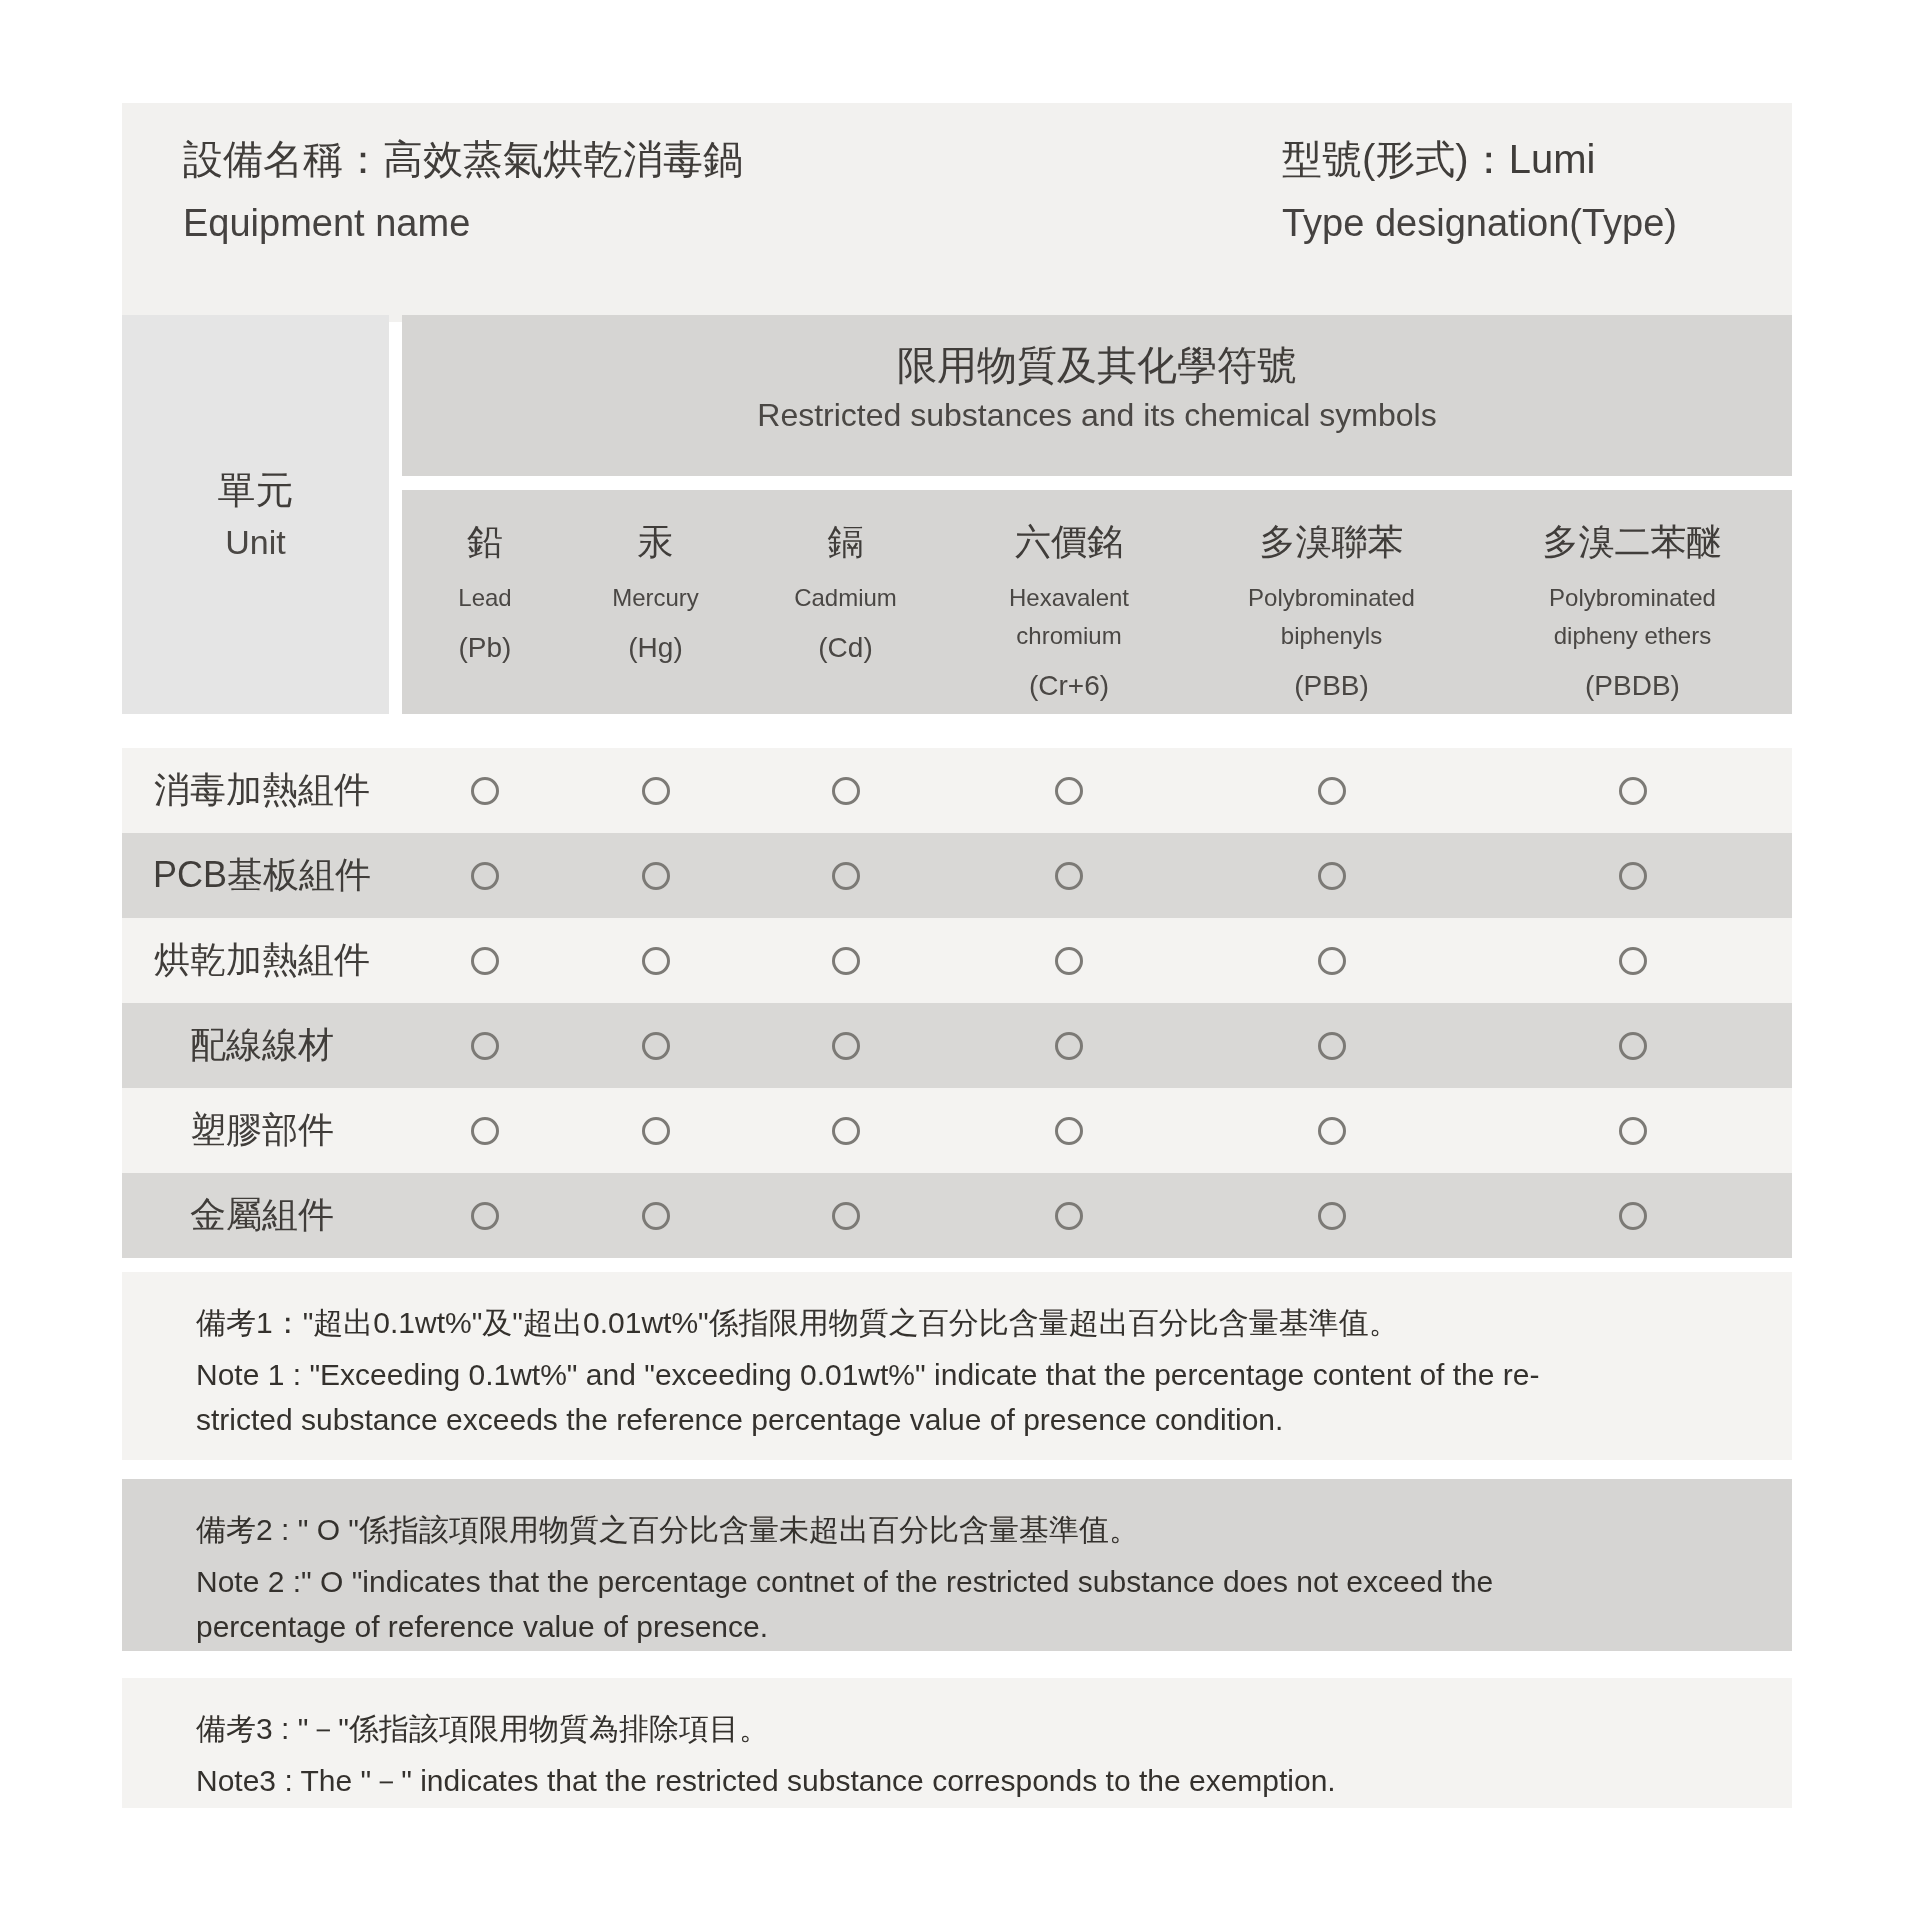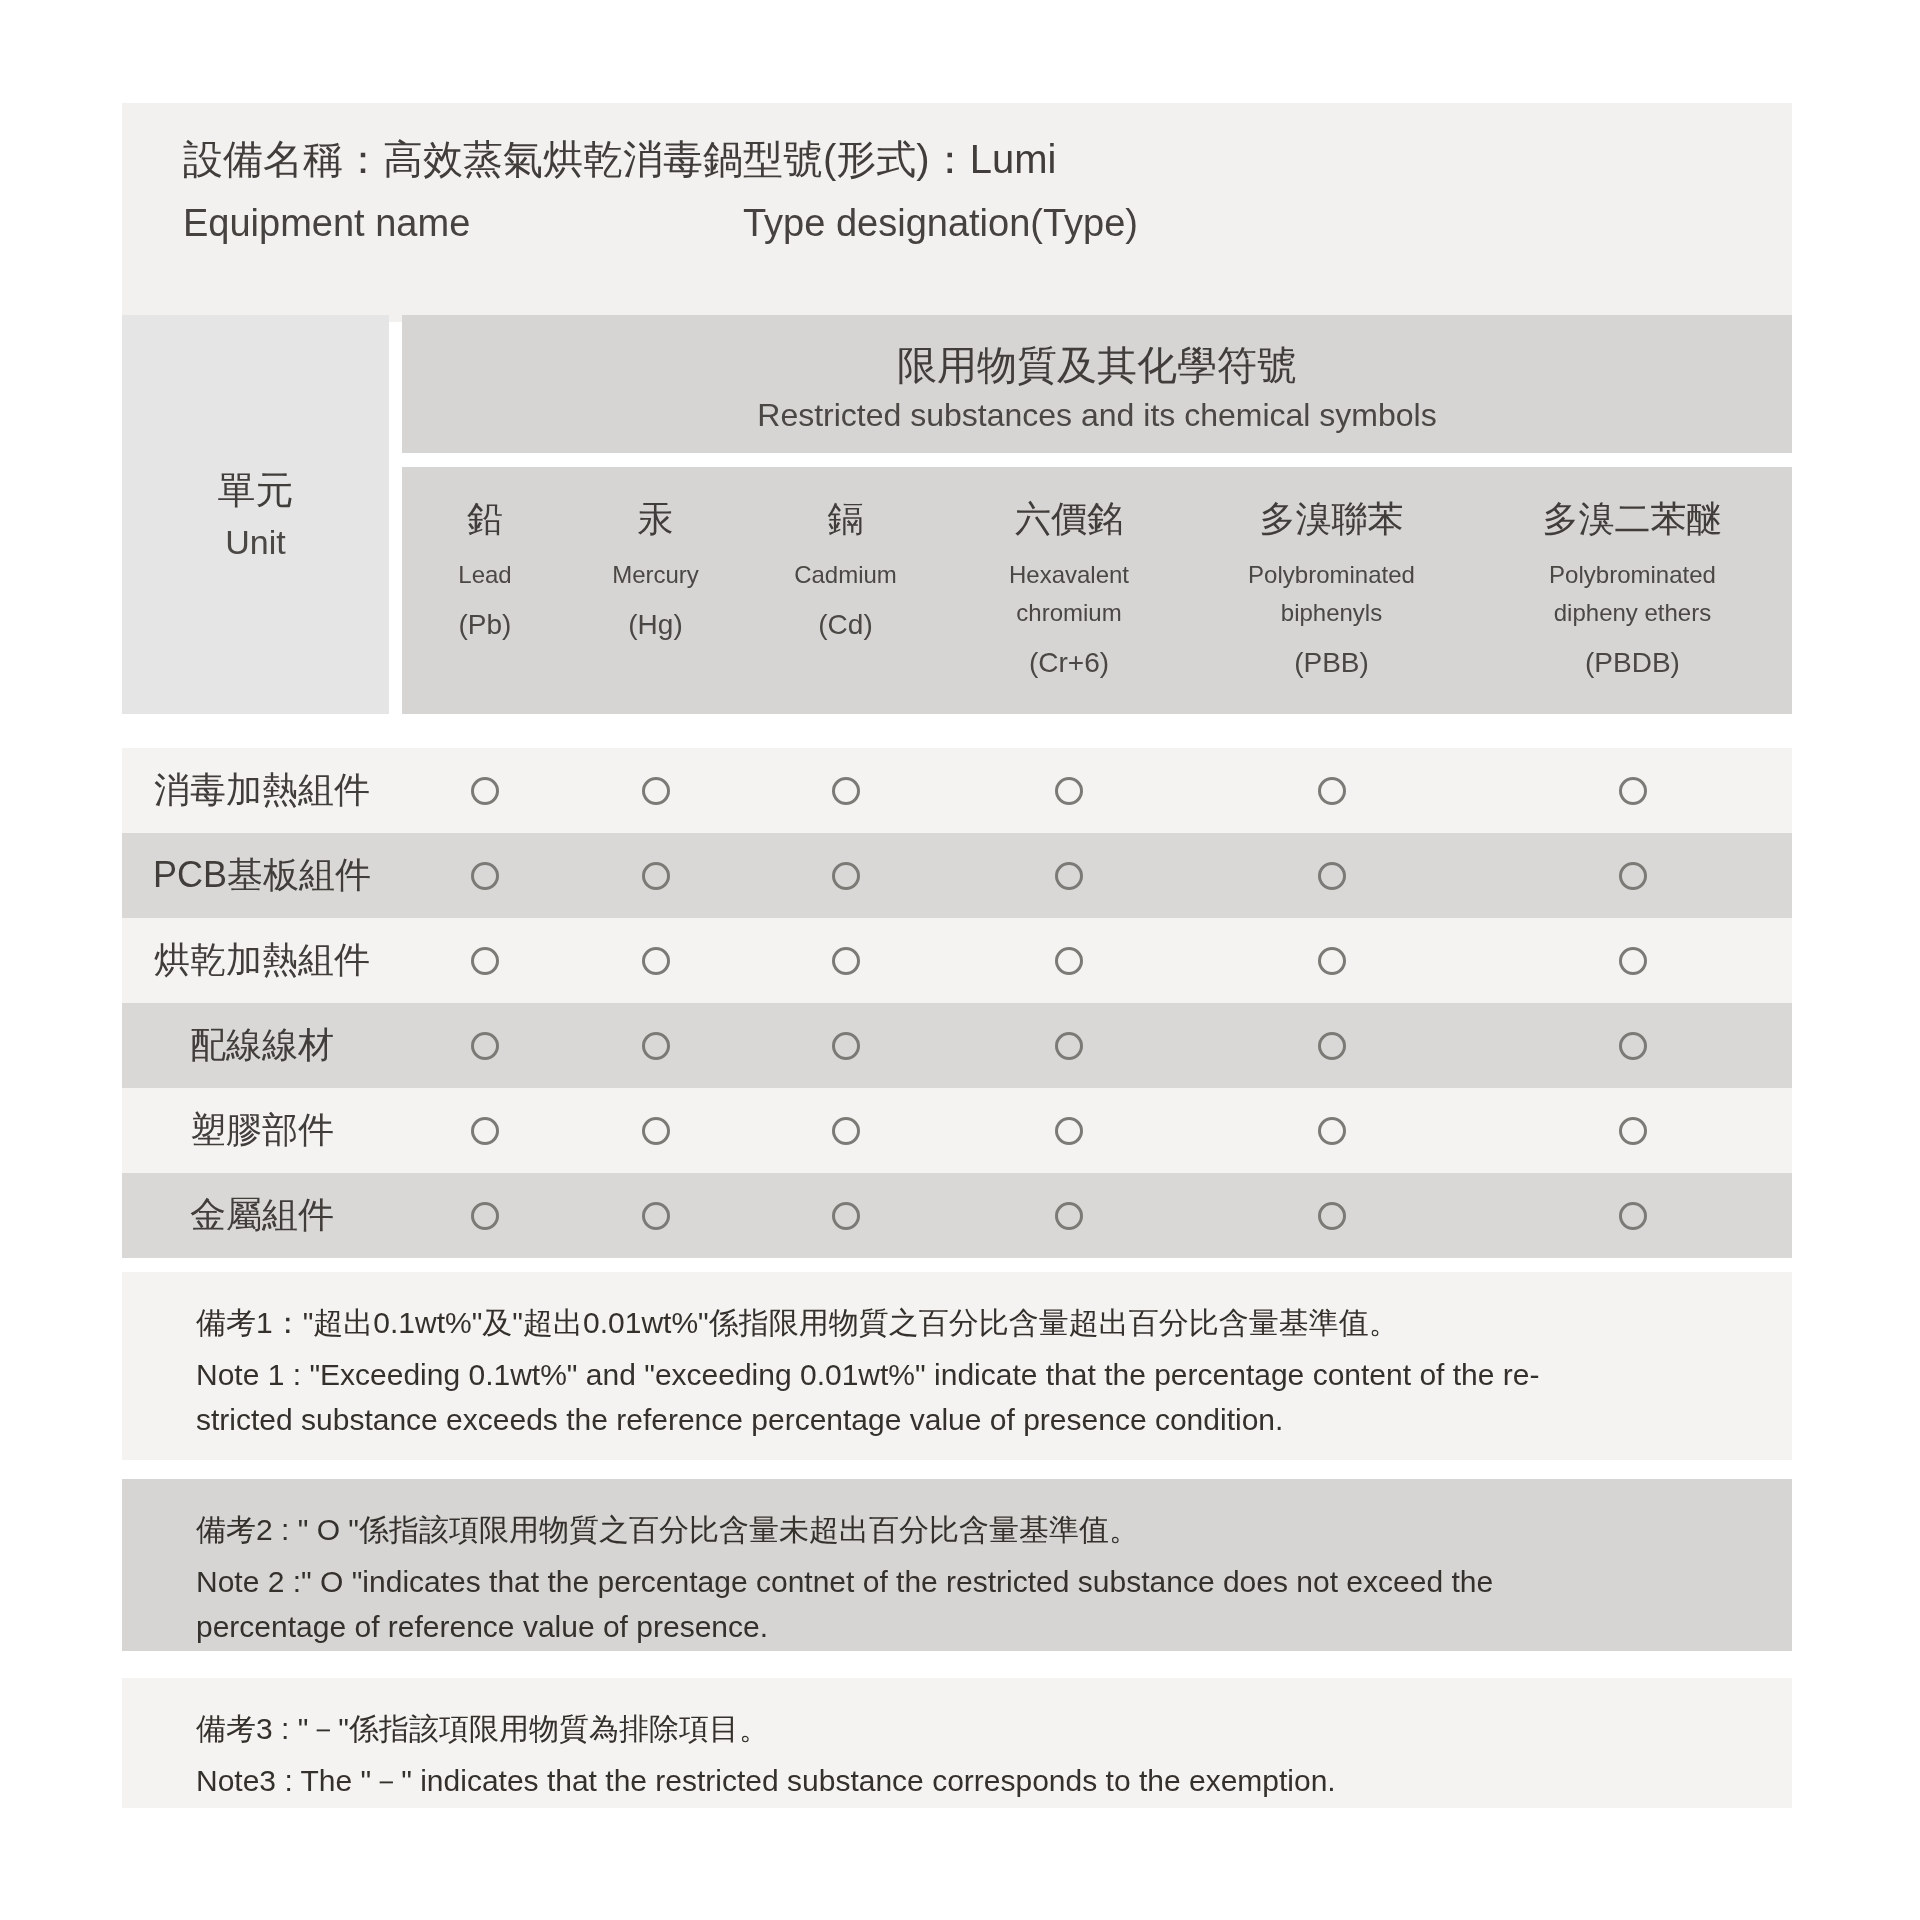--- a/index.html
+++ b/index.html
@@ -9,21 +9,21 @@
     font-family:"Liberation Sans","DejaVu Sans",sans-serif;
     color:#403d3a;
     position:relative;
   }
   .page { position:absolute; inset:0; background:#ffffff; }
 
   
   .header-block {
     position:absolute; left:122px; top:103px; width:1670px; height:219px;
     background:#f2f1ef;
-    display:flex; 
+    display:flex; justify-content:space-between;
     padding:30px 40px 0 61px;
   }
   .hdr-col { display:flex; flex-direction:column; }
   .hdr-col.right { width:470px; }
   .hdr-zh { font-size:40px; line-height:52px; color:#403d3a; }
   .hdr-en { font-size:38px; line-height:48px; margin-top:14px; color:#454240; }
 
   
   .table-head {
     position:absolute; left:122px; top:315px; width:1670px; height:399px;
@@ -31,21 +31,21 @@
   }
   .unit-cell {
     width:267px; background:#e5e5e5;
     display:flex; flex-direction:column; justify-content:center; align-items:center;
   }
   .unit-zh { font-size:38px; line-height:48px; }
   .unit-en { font-size:34px; line-height:44px; margin-top:6px; color:#4a4744; }
 
   .head-right { flex:1; display:flex; flex-direction:column; gap:14px; }
   .substances-title {
-    height:138px; background:#d6d5d3; text-align:center; padding-top:26px;
+    height:161px; background:#d6d5d3; text-align:center; padding-top:26px;
   }
   .subst-zh { font-size:40px; line-height:48px; }
   .subst-en { font-size:32px; line-height:40px; margin-top:6px; color:#4a4744; }
 
   .columns-row {
     flex:1; background:#d6d5d3;
     display:grid; grid-template-columns:166px 175px 205px 242px 283px 319px;
   }
   .col-cell { text-align:center; padding-top:30px; }
   .col-zh  { font-size:36px; line-height:44px; }

